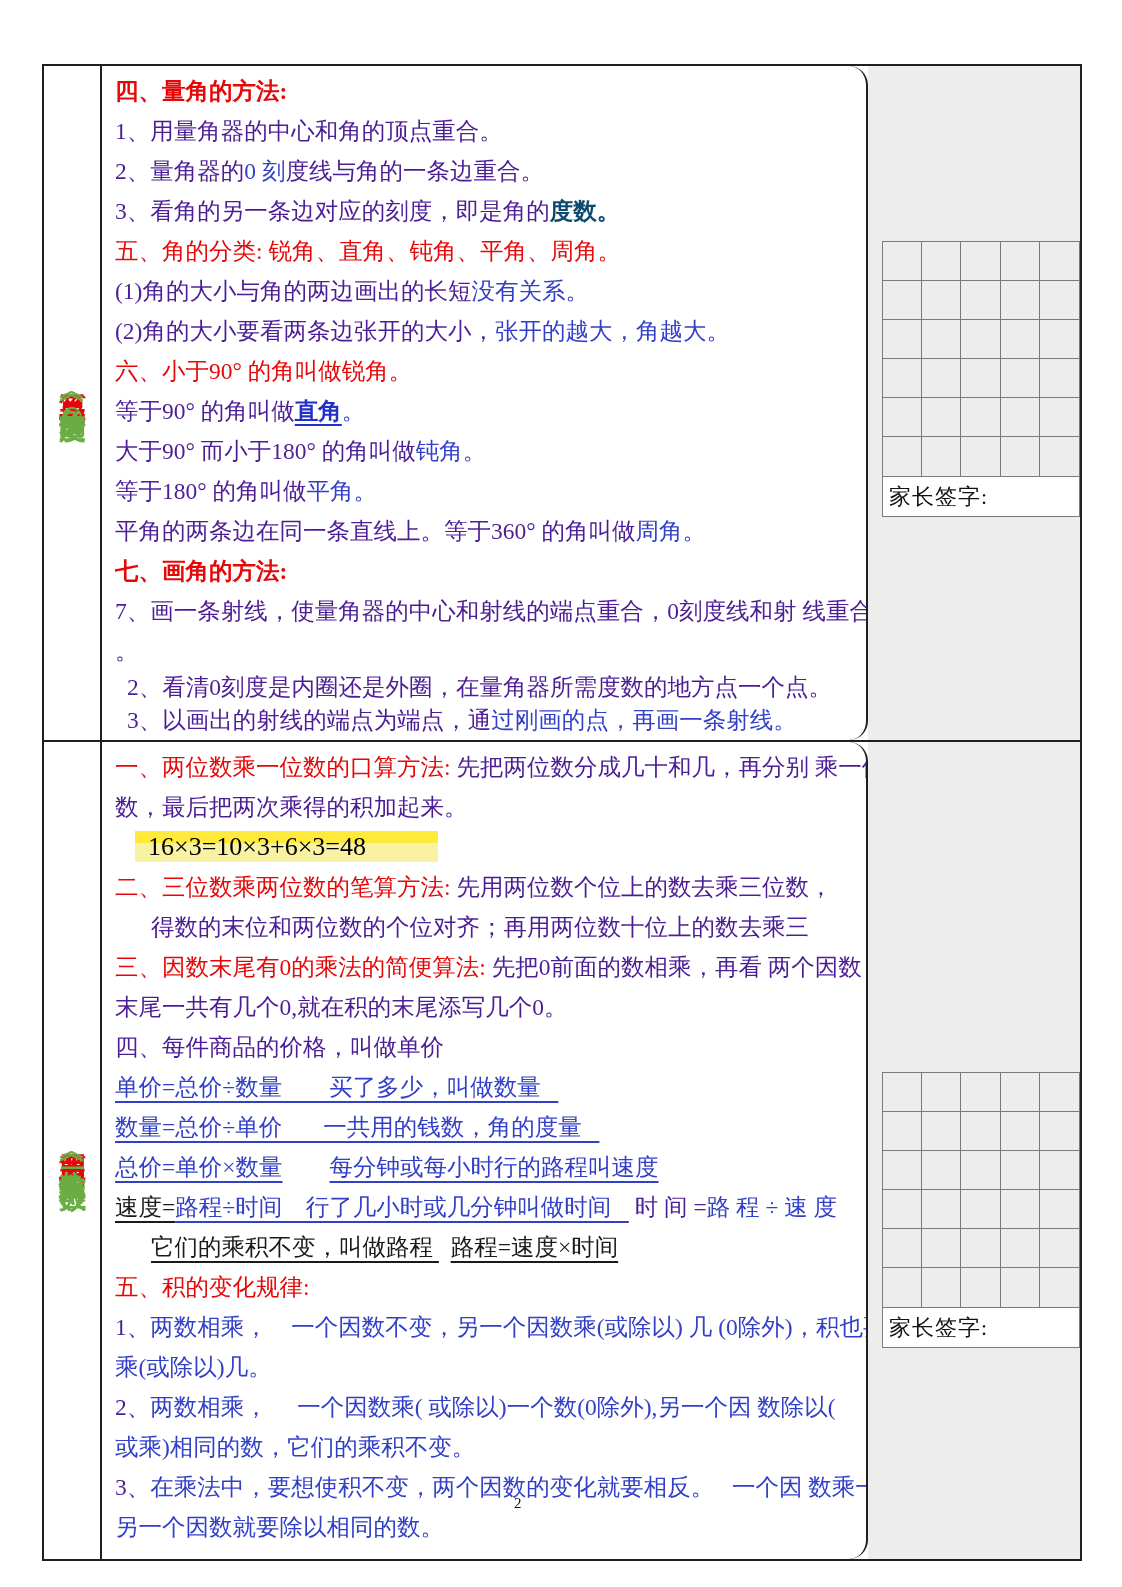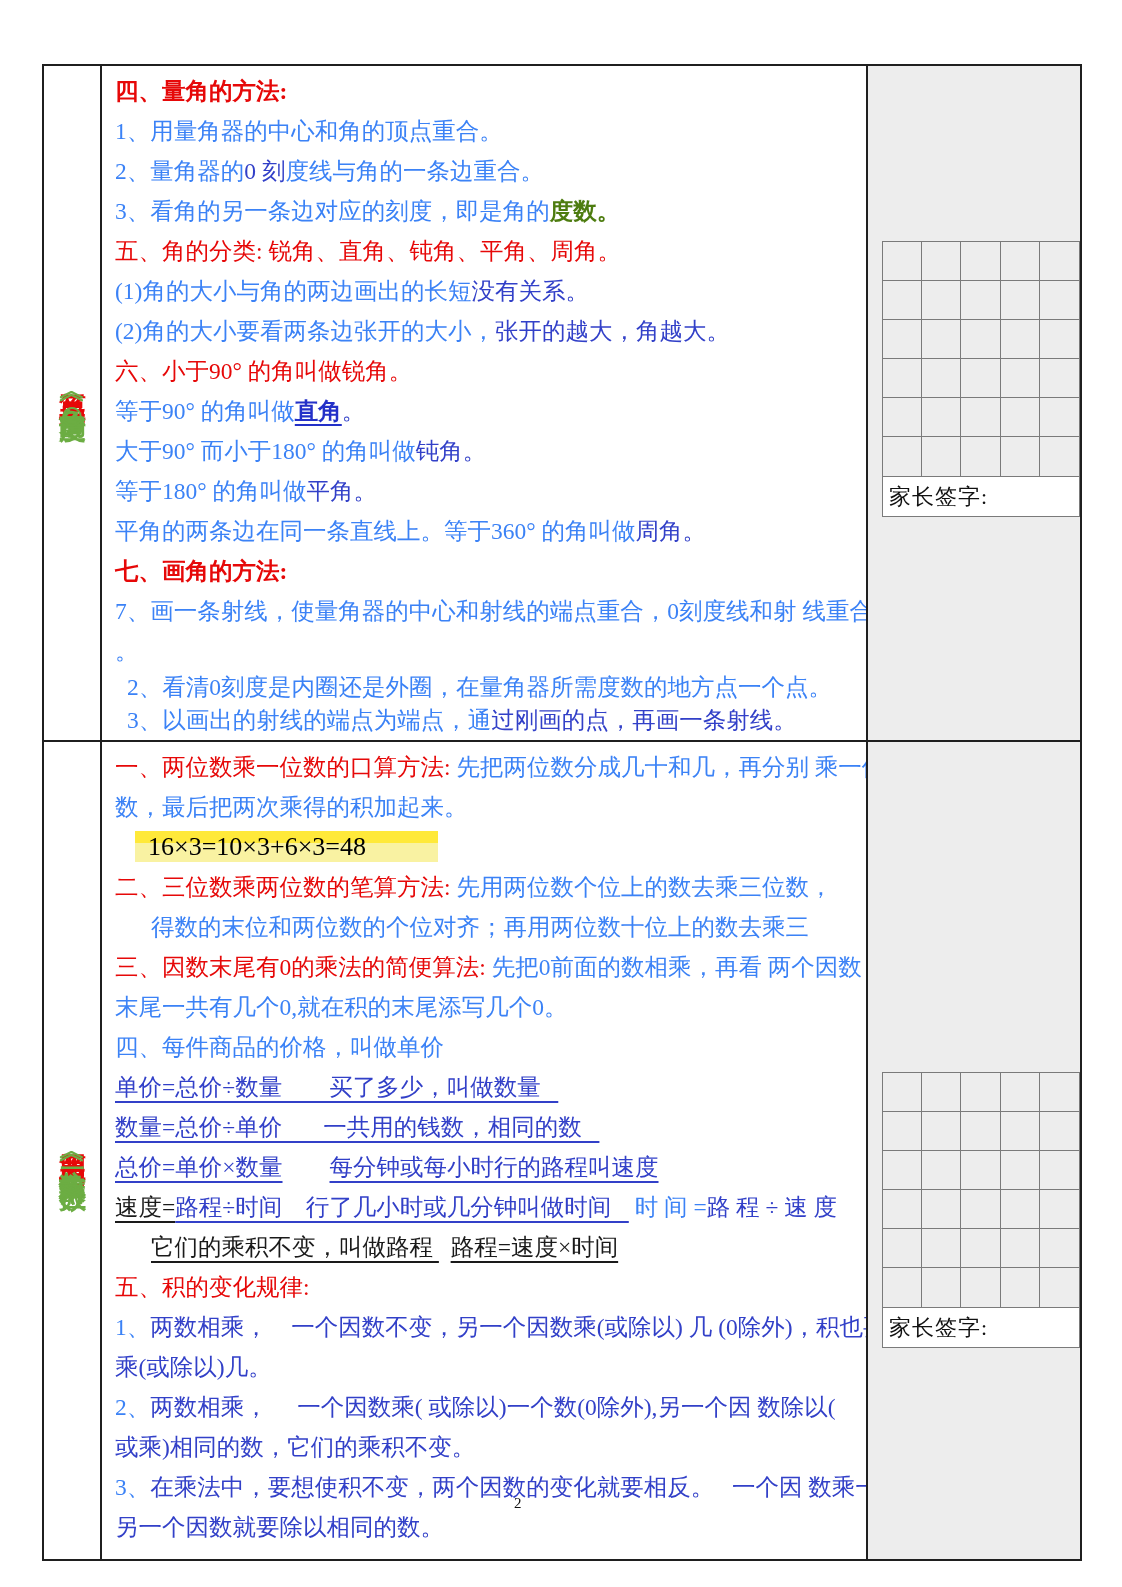--- a/index.html
+++ b/index.html
@@ -10,37 +10,37 @@
   .row{display:flex;box-sizing:border-box;}
   .row-1{height:676px;border-bottom:2px solid #1f1f1f;}
   .row-2{flex:1;}
   .cell-title{width:58px;flex:0 0 58px;border-right:2px solid #1f1f1f;box-sizing:border-box;
     display:flex;flex-direction:column;align-items:center;justify-content:center;}
   .vt{writing-mode:vertical-rl;text-orientation:mixed;font-weight:bold;font-size:27px;line-height:1;letter-spacing:3px;}
   .vt.red{color:#e60808;}
   .vt.green{color:#6cad43;}
   .vt.badge{font-size:25px;margin-top:2px;}
   .cell-content{width:766px;flex:0 0 766px;border-right:2px solid #1f1f1f;box-sizing:border-box;
-    padding:5px 0 0 13px;overflow:hidden;position:relative;}
+    padding:5px 0 0 13px;overflow:hidden;position:relative;border-radius:19px;}
   .cell-side{flex:1;background:#ededed;box-sizing:border-box;display:flex;flex-direction:column;align-items:flex-end;}
   .practice-grid{width:198px;height:236px;box-sizing:border-box;border:1px solid #7a7a7a;
     display:grid;grid-template-columns:repeat(5,1fr);grid-template-rows:repeat(6,1fr);background:#ededed;}
   .row-1 .practice-grid{margin-top:175px;}
   .row-2 .practice-grid{margin-top:330px;}
   .grid-cell{border-right:1px solid #7a7a7a;border-bottom:1px solid #7a7a7a;box-sizing:border-box;}
   .grid-cell:nth-child(5n){border-right:none;}
   .grid-cell:nth-last-child(-n+5){border-bottom:none;}
   .sign-box{width:198px;height:40px;box-sizing:border-box;border:1px solid #7a7a7a;border-top:none;
     background:#ffffff;display:flex;align-items:center;}
   .sign-box span{font-size:22px;color:#111;padding-left:6px;letter-spacing:1px;}
   .line{white-space:pre;font-size:23.5px;line-height:40px;height:40px;color:#1a1a1a;}
   .line.tight{line-height:33px;height:33px;margin-left:12px;}
   .seg{white-space:pre;}
-  .seg-k{color:#3b82f6;}
-  .seg-kb{color:#4d7c0f;font-weight:bold;}
+  .seg-k{color:#4c1d95;}
+  .seg-kb{color:#0c4a6e;font-weight:bold;}
   .seg-r{color:#e60808;}
   .seg-rb{color:#e60808;font-weight:bold;}
   .seg-b{color:#3240c8;}
   .seg-bb{color:#2330c8;font-weight:bold;text-decoration:underline;text-underline-offset:5px;text-decoration-thickness:2px;}
   .seg-bu{color:#3240c8;text-decoration:underline;text-underline-offset:6px;text-decoration-thickness:1.5px;}
   .seg-ku{color:#1a1a1a;text-decoration:underline;text-underline-offset:6px;text-decoration-thickness:1.5px;}
   .seg-sp{color:#1a1a1a;}
   .seg-hl{color:#000;font-size:26px;padding:1px 72px 1px 13px;
     background:linear-gradient(180deg,#ffe93a 0%,#ffe93a 38%,#f9f2a2 38%,#f9f2a2 100%);}
   .pagenum{position:absolute;left:514px;top:1495px;font-size:15px;color:#111;}
@@ -123,21 +123,21 @@
       <div class="cell-content">
           <div class="line"><span class="seg seg-r">一、两位数乘一位数的口算方法:</span><span class="seg seg-k"> 先把两位数分成几十和几，再分别 乘一位</span></div>
           <div class="line"><span class="seg seg-k">数，最后把两次乘得的积加起来。</span></div>
           <div class="line" style="padding-left: 20px;"><span class="seg seg-hl">16×3=10×3+6×3=48</span></div>
           <div class="line"><span class="seg seg-r">二、三位数乘两位数的笔算方法:</span><span class="seg seg-k"> 先用两位数个位上的数去乘三位数，</span></div>
           <div class="line" style="padding-left: 36px;"><span class="seg seg-k">得数的末位和两位数的个位对齐；再用两位数十位上的数去乘三</span></div>
           <div class="line"><span class="seg seg-r">三、因数末尾有0的乘法的简便算法:</span><span class="seg seg-k"> 先把0前面的数相乘，再看 两个因数</span></div>
           <div class="line"><span class="seg seg-k">末尾一共有几个0,就在积的末尾添写几个0。</span></div>
           <div class="line"><span class="seg seg-k">四、每件商品的价格，叫做单价</span></div>
           <div class="line"><span class="seg seg-bu">单价=总价÷数量        买了多少，叫做数量   </span></div>
-          <div class="line"><span class="seg seg-bu">数量=总价÷单价       一共用的钱数，相同的数   </span></div>
+          <div class="line"><span class="seg seg-bu">数量=总价÷单价       一共用的钱数，角的度量   </span></div>
           <div class="line"><span class="seg seg-bu">总价=单价×数量</span><span class="seg seg-sp">        </span><span class="seg seg-bu">每分钟或每小时行的路程叫速度</span></div>
           <div class="line"><span class="seg seg-ku">速度=</span><span class="seg seg-bu">路程÷时间    行了几小时或几分钟叫做时间   </span><span class="seg seg-k"> 时 间 =</span><span class="seg seg-b">路 程 ÷ 速 度</span></div>
           <div class="line" style="padding-left: 36px;"><span class="seg seg-ku">它们的乘积不变，叫做路程 </span><span class="seg seg-sp">  </span><span class="seg seg-ku">路程=速度×时间</span></div>
           <div class="line"><span class="seg seg-r">五、积的变化规律:</span></div>
           <div class="line"><span class="seg seg-k">1、</span><span class="seg seg-b">两数相乘，    一个因数不变，另一个因数乘(或除以) 几 (0除外)，积也要</span></div>
           <div class="line"><span class="seg seg-b">乘(或除以)几。</span></div>
           <div class="line"><span class="seg seg-k">2、</span><span class="seg seg-b">两数相乘，     一个因数乘( 或除以)一个数(0除外),另一个因 数除以(</span></div>
           <div class="line"><span class="seg seg-b">或乘)相同的数，它们的乘积不变。</span></div>
           <div class="line"><span class="seg seg-k">3、</span><span class="seg seg-b">在乘法中，要想使积不变，两个因数的变化就要相反。   一个因 数乘一个数，</span></div>
           <div class="line"><span class="seg seg-b">另一个因数就要除以相同的数。</span></div>

